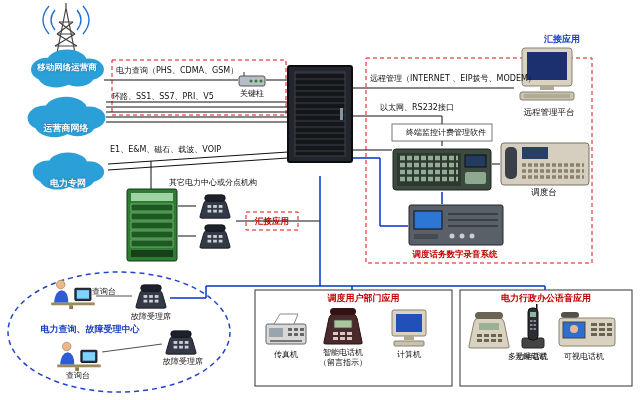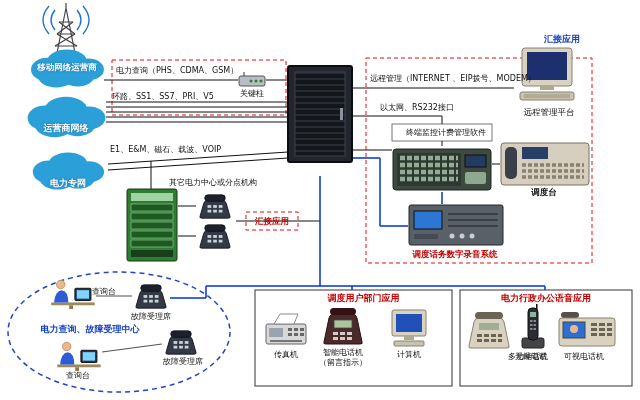--- a/index.html
+++ b/index.html
@@ -300,21 +300,21 @@
 
   <div class="lbl" style="left:116px;top:66px;">电力查询（PHS、CDMA、GSM）</div>
   <div class="lbl c" style="left:230px;top:89px;width:44px;">关键柱</div>
   <div class="lbl" style="left:112px;top:92px;">环路、SS1、SS7、PRI、V5</div>
   <div class="lbl" style="left:110px;top:145px;">E1、E&amp;M、磁石、载波、VOIP</div>
 
 
   <div class="lbl" style="left:370px;top:74px;">远程管理（INTERNET 、EIP拨号、MODEM）</div>
   <div class="lbl" style="left:380px;top:103px;">以太网、RS232接口</div>
   <div class="lbl c" style="left:392px;top:128px;width:100px;padding-left:8px;">终端监控计费管理软件</div>
-  <div class="lbl c" style="left:504px;top:187px;width:80px;font-size:8.5px;font-weight:bold;">调度台</div>
+  <div class="lbl c" style="left:504px;top:187px;width:80px;font-size:8.5px;">调度台</div>
   <div class="lbl c red" style="left:390px;top:249px;width:130px;font-size:8.5px;">调度话务数字录音系统</div>
   <div class="lbl c blu" style="left:528px;top:34px;width:68px;">汇接应用</div>
   <div class="lbl c" style="left:506px;top:107px;width:86px;font-size:8.5px;">远程管理平台</div>
 
   <div class="lbl c" style="left:146px;top:178px;width:134px;">其它电力中心或分点机构</div>
   <div class="lbl c red" style="left:246px;top:216px;width:52px;font-size:8.5px;">汇接应用</div>
 
   <div class="lbl c blu" style="left:12px;top:324px;width:156px;">电力查询、故障受理中心</div>
   <div class="lbl" style="left:92px;top:287px;">查询台</div>
   <div class="lbl" style="left:66px;top:371px;">查询台</div>

